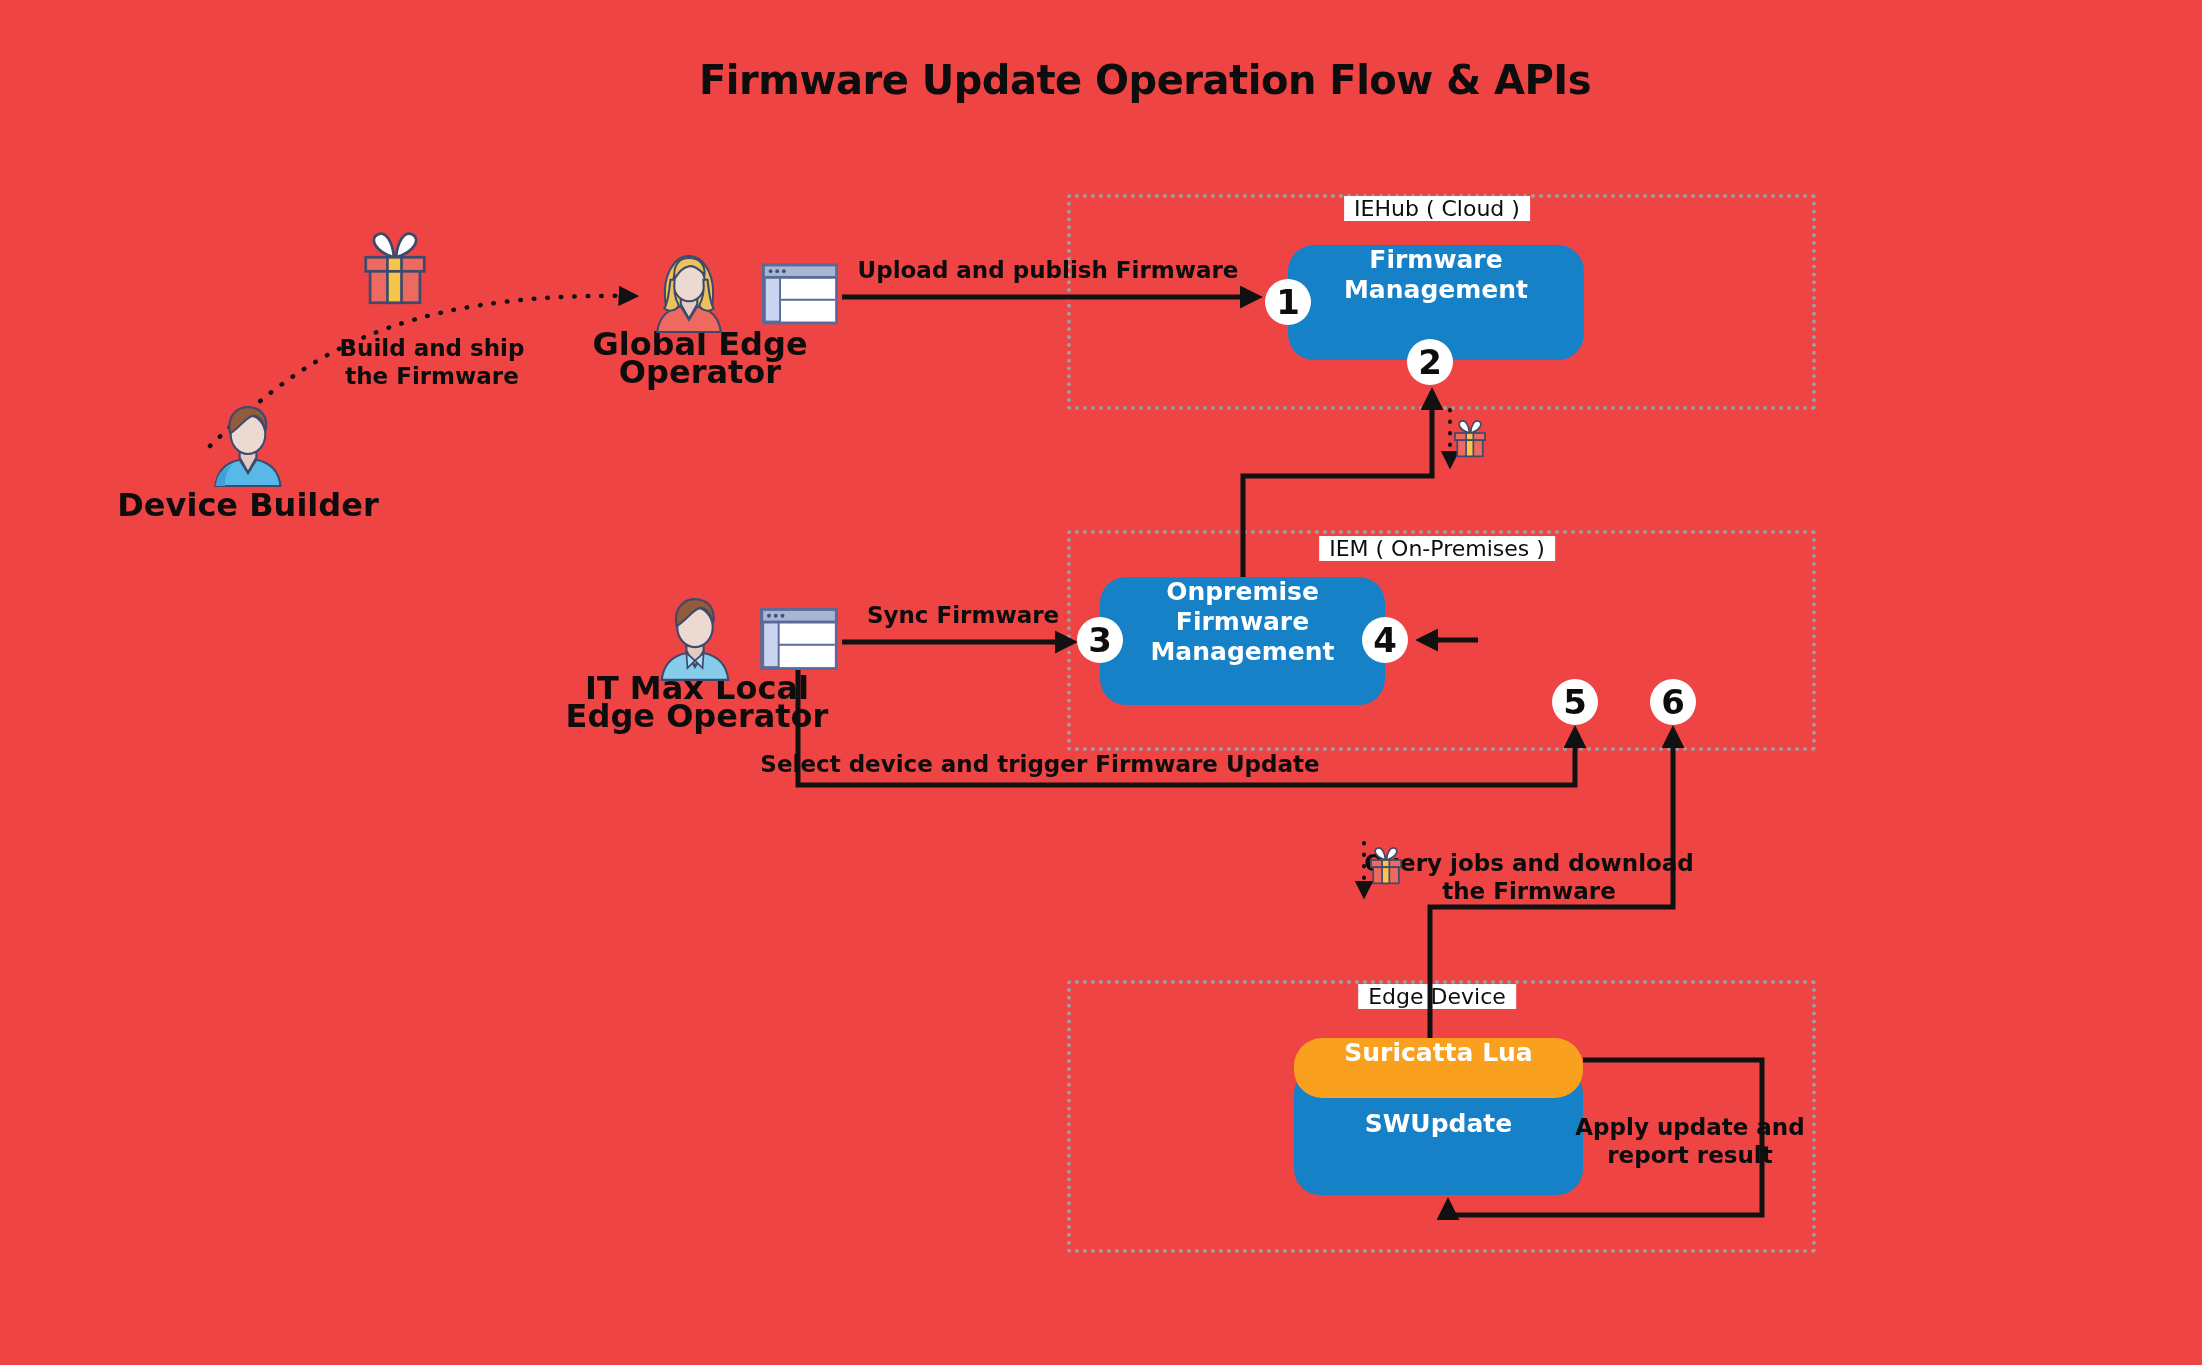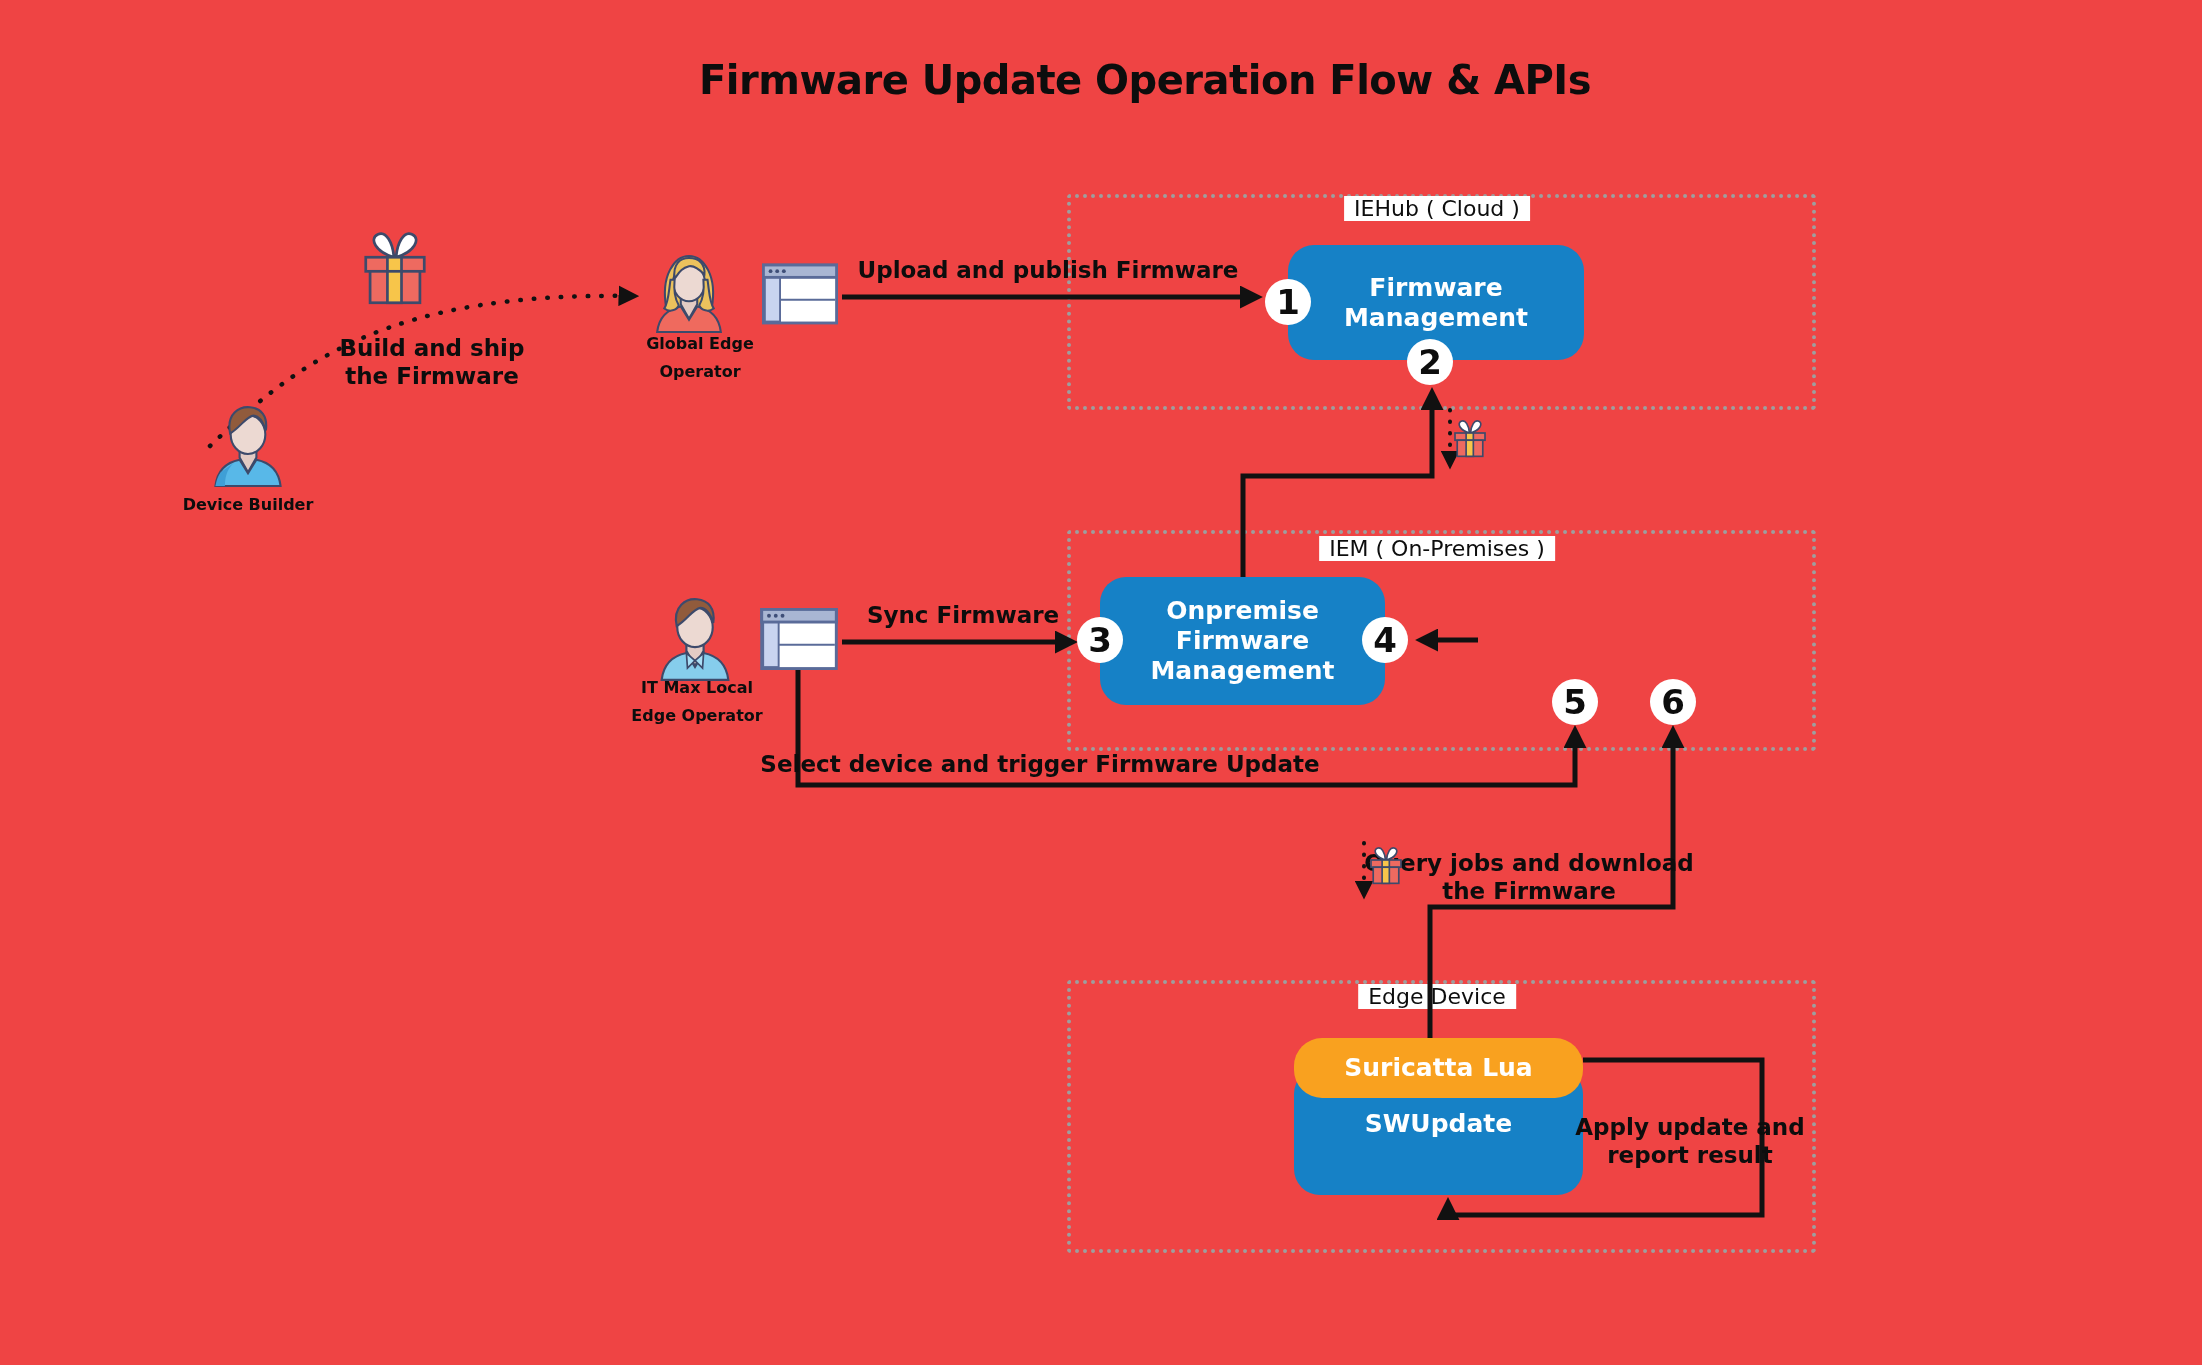--- a/index.html
+++ b/index.html
@@ -13,37 +13,37 @@
   .container-box{
     position:absolute;border:4px dotted var(--container-border,#9e9e9e);
     border-radius:4px;background:transparent;
   }
   .container-label{
     position:absolute;transform:translateX(-50%);
     font-size:22px;font-weight:400;white-space:nowrap;background:#fff;padding:0 10px;
   }
   .node{
     position:absolute;background:var(--node-blue,#1681c6);border-radius:26px;
-    display:flex;align-items:center;justify-content:center;
+    display:flex;align-items:flex-start;justify-content:center;
     color:#ffffff;font-weight:700;font-size:25px;text-align:center;line-height:30px;z-index:2;
   }
   .node.orange{background:var(--accent-orange,#f9a11f);border-radius:28px;z-index:3;}
   .node.bottom-text{align-items:center;padding-bottom:16px;box-sizing:border-box;}
   .step{
     position:absolute;width:46px;height:46px;border-radius:50%;background:#ffffff;
     display:flex;align-items:center;justify-content:center;
     font-size:34px;font-weight:700;color:#0d0d0d;z-index:4;
   }
   .flow-label{
     position:absolute;transform:translate(-50%,-50%);
     font-size:23px;font-weight:700;text-align:center;line-height:28px;white-space:nowrap;z-index:5;
   }
   .actor-label{
     position:absolute;transform:translate(-50%,-50%);
-    font-size:16px;font-weight:700;text-align:center;line-height:28px;white-space:nowrap;z-index:5;
+    font-size:32px;font-weight:700;text-align:center;line-height:28px;white-space:nowrap;z-index:5;
   }
   svg.wires{position:absolute;left:0;top:0;z-index:1;}
   .icon{position:absolute;z-index:5;}
 </style>
 </head>
 <body>
 
 <div class="canvas">
 
   <svg class="wires" width="2202" height="1365" viewBox="0 0 2202 1365">

